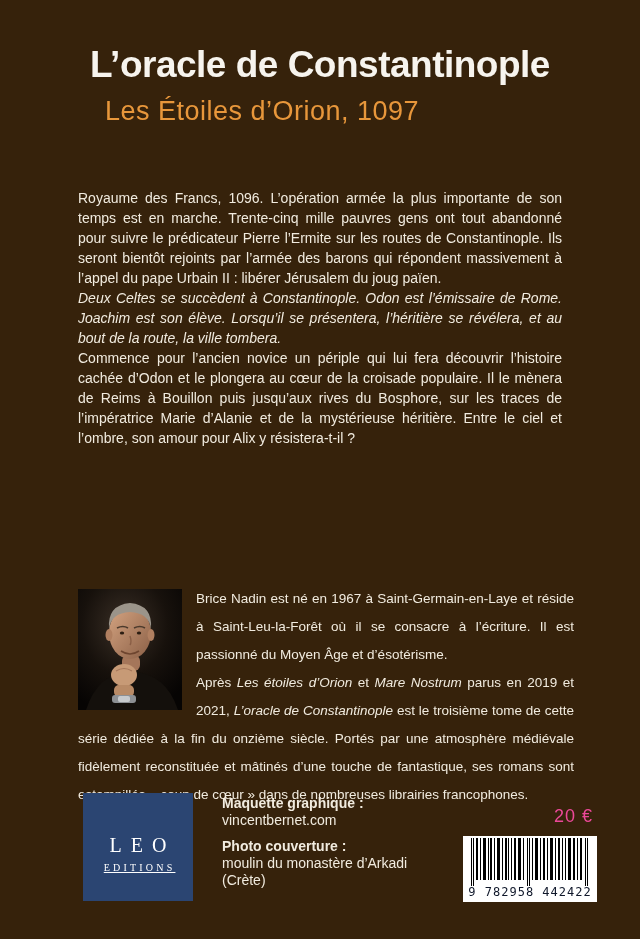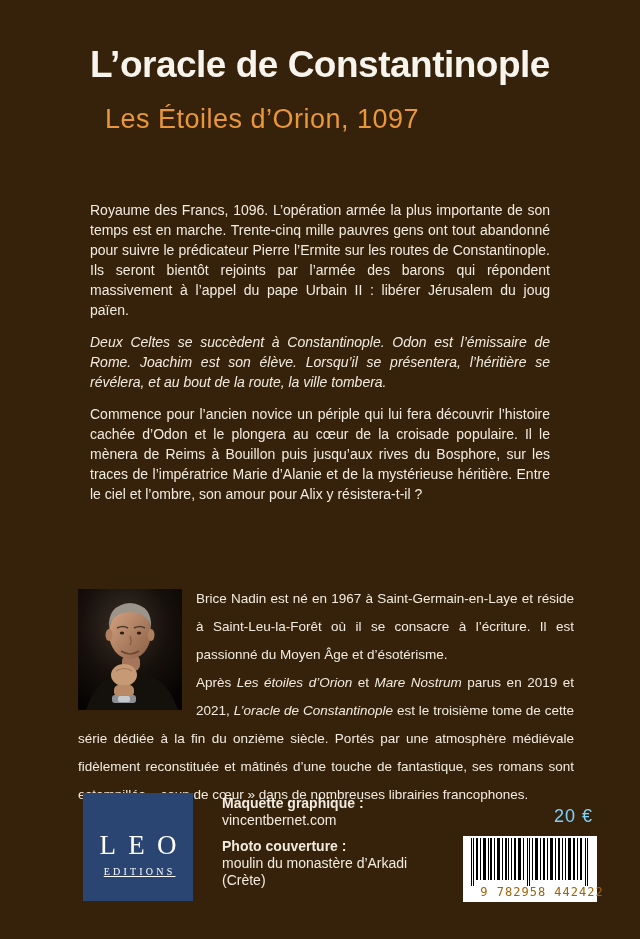--- a/index.html
+++ b/index.html
@@ -7,69 +7,69 @@
     position:relative;width:640px;height:939px;margin:0 auto;
     background:#36220B;color:#F1EBDF;
     font-family:"Liberation Sans",sans-serif;overflow:hidden;
   }
   .book-title{
     position:absolute;top:44px;left:0;width:640px;margin:0;
     text-align:center;font-size:37px;font-weight:bold;letter-spacing:-0.5px;
     color:#F7F4EE;
   }
   .book-subtitle{
-    position:absolute;top:104px;left:0;width:524px;margin:0;
+    position:absolute;top:96px;left:0;width:524px;margin:0;
     text-align:center;font-size:27px;font-weight:normal;letter-spacing:0.5px;
     color:#E8973B;
   }
   .synopsis{
     position:absolute;top:188px;left:78px;width:484px;
     font-size:14px;line-height:20px;text-align:justify;text-align-last:left;
   }
-  .synopsis p{margin:12px;}
+  .synopsis p{margin:0;}
   .it{font-style:italic;}
   .bio{
     position:absolute;top:585px;left:78px;width:496px;
     font-size:13.5px;line-height:28px;text-align:justify;text-align-last:left;
   }
   .bio p{margin:0;}
   .author-photo{
     float:left;width:104px;height:121px;margin:4px 14px 6px 0;
     background:#0c0906;display:block;
   }
   .publisher-logo{
     position:absolute;top:793px;left:83px;width:110px;height:108px;
     background:#2B4572;color:#FFFFFF;text-align:center;
     font-family:"Liberation Serif",serif;
     display:flex;flex-direction:column;justify-content:center;
   }
   .logo-leo{
-    font-size:27px;letter-spacing:0.45em;text-indent:0.45em;line-height:1;margin-top:14px;
+    font-size:20px;letter-spacing:0.45em;text-indent:0.45em;line-height:1;margin-top:14px;
   }
   .logo-editions{
     font-size:10px;letter-spacing:0.32em;text-indent:0.32em;margin-top:7px;text-decoration:underline;
   }
   .credits{
     position:absolute;top:795px;left:222px;width:230px;
     font-size:14px;line-height:17px;
   }
   .credits .block{margin-bottom:9px;}
   .credits .bold{font-weight:bold;}
   .website{font-weight:bold;margin-bottom:13px;}
   .price{
     position:absolute;top:806px;right:47px;
-    font-size:18px;color:#7dd3fc;letter-spacing:1px;
+    font-size:18px;color:#ec4899;letter-spacing:1px;
   }
   .barcode-box{
     position:absolute;top:836px;left:463px;width:134px;height:66px;
     background:#FFFFFF;display:flex;align-items:flex-start;justify-content:center;
   }
   .barcode-digits{
-    position:absolute;bottom:3px;left:12px;width:134px;text-align:center;
-    color:#a16207;font-family:"DejaVu Sans Mono",monospace;font-size:12px;letter-spacing:1px;
+    position:absolute;bottom:3px;left:0;width:134px;text-align:center;
+    color:#0f172a;font-family:"DejaVu Sans Mono",monospace;font-size:12px;letter-spacing:1px;
   }
 </style>
 </head>
 <body>
 
 <div class="page">
 
   <h1 class="book-title">L’oracle de Constantinople</h1>
   <h2 class="book-subtitle">Les Étoiles d’Orion, 1097</h2>
 

